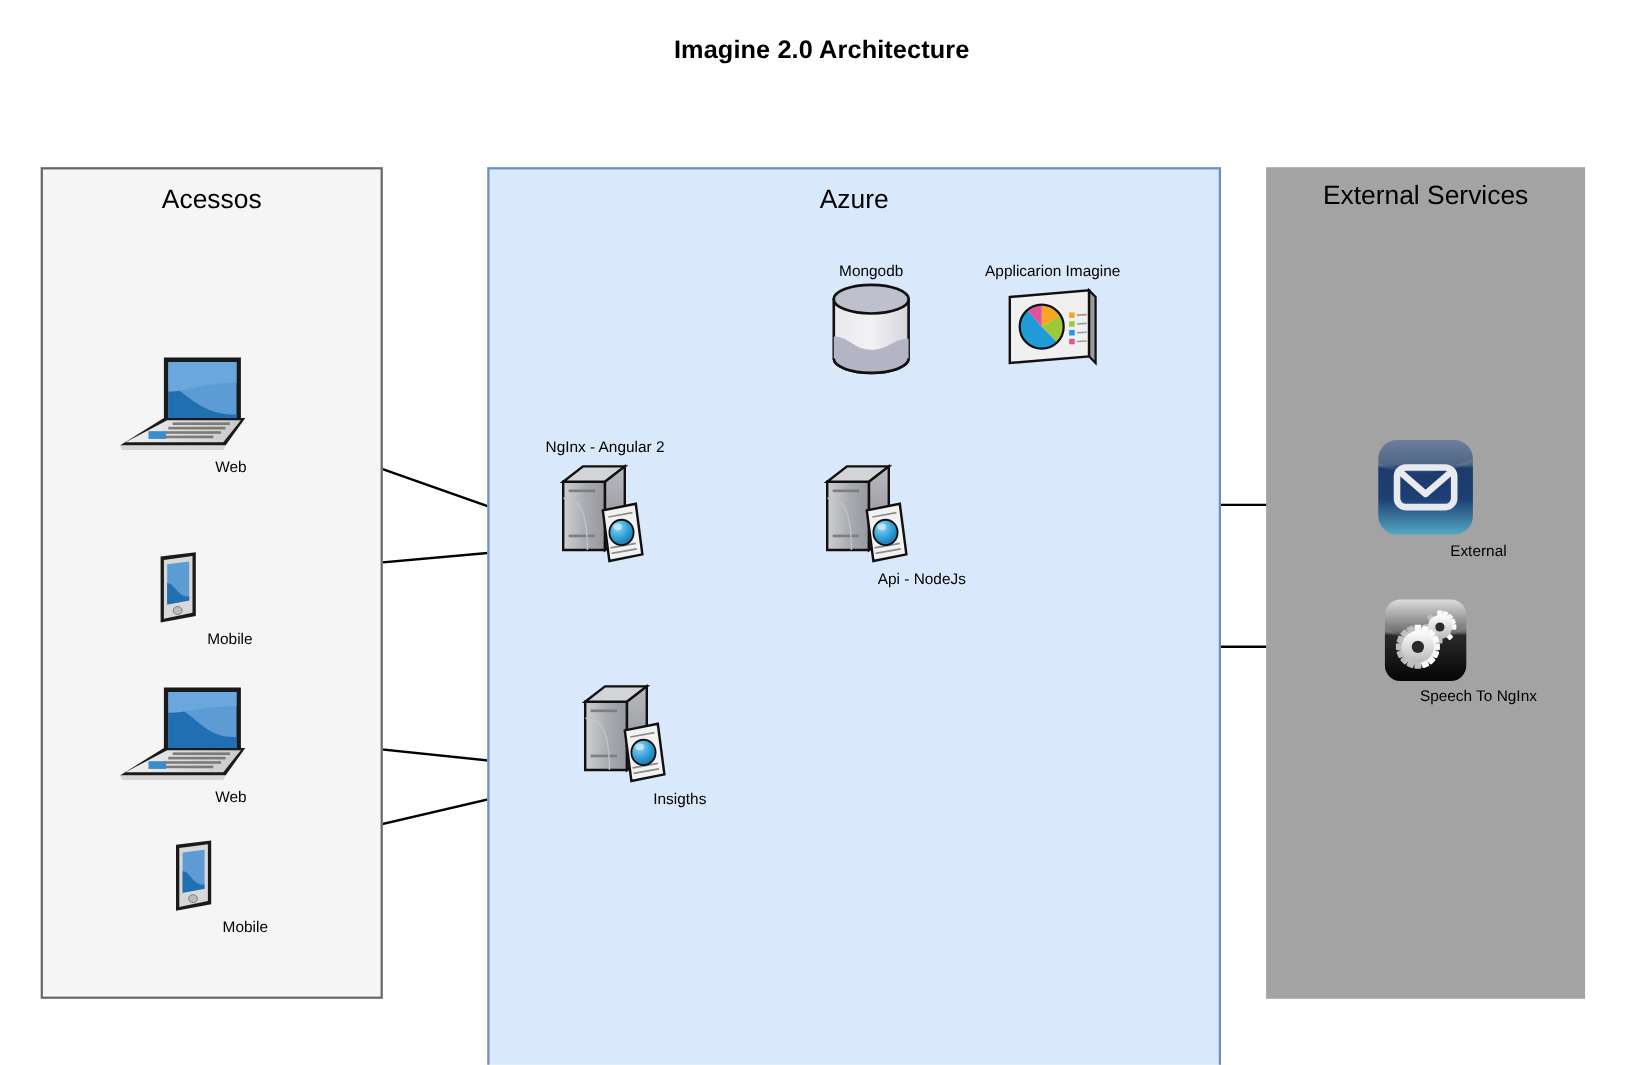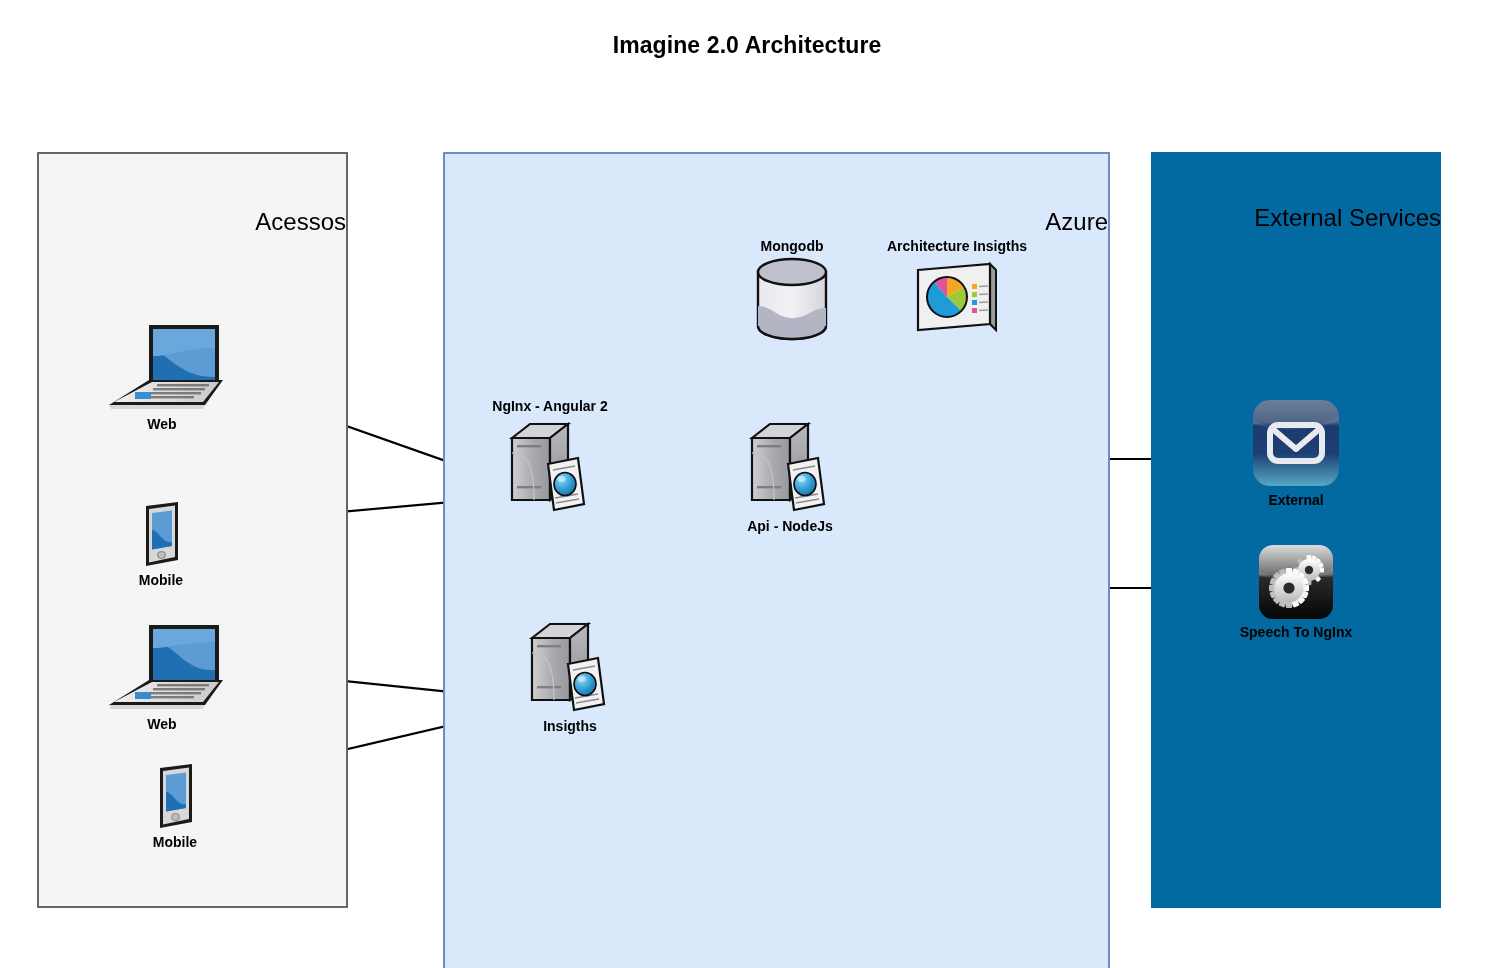--- a/index.html
+++ b/index.html
@@ -32,59 +32,57 @@
     letter-spacing: 0.1px;
   }
   .zone {
     position: absolute;
     box-sizing: border-box;
   }
   .zone-title {
     position: absolute;
     left: 0;
     width: 100%;
-    text-align: right;
+    text-align: center;
     font-size: 24px;
     color: #000000;
     font-family: "Liberation Sans", sans-serif;
-    margin-top: 40px;
   }
   .zone-acessos {
     left: 37px; top: 152px;
     width: 311px; height: 756px;
     background: #f5f5f5;
     border: 2px solid #666666;
   }
   .zone-azure {
     left: 443px; top: 152px;
     width: 667px; height: 924px;
     background: #dae8fc;
     border: 2px solid #6c8ebf;
   }
   .zone-external {
     left: 1151px; top: 152px;
     width: 290px; height: 756px;
-    background: #0369a1;
+    background: #a3a3a3;
     border: none;
   }
   .node {
     position: absolute;
   }
   .node-label {
     position: absolute;
     left: 50%;
     transform: translateX(-50%);
     white-space: nowrap;
     font-size: 14px;
     color: #000000;
     text-align: right;
     font-family: "Liberation Sans", sans-serif;
-    font-weight: bold;
-  }
-  .label-below { top: 100%; margin-top: 4px; }
+  }
+  .label-below { top: 100%; margin-top: 4px; margin-left: 48px; }
   .label-above { bottom: 100%; margin-bottom: 4px; }
   svg.icon { display: block; overflow: visible; }
 </style>
 </head>
 <body>
 
 <svg id="canvas" viewBox="0 0 1494 968" xmlns="http://www.w3.org/2000/svg">
   <g stroke="#000000" stroke-width="2.2" fill="none" stroke-linecap="square">
 
     <line x1="222" y1="382" x2="508" y2="483"></line>
@@ -326,21 +324,21 @@
       </linearGradient>
     </defs>
     <path d="M 4,14 L 4,68 A 34,13 0 0 0 72,68 L 72,14 Z" fill="url(#dbBody)" stroke="#111" stroke-width="2.4"></path>
     <path d="M 4,48 C 18,48 22,60 38,60 C 54,60 58,50 72,50 L 72,68 A 34,13 0 0 1 4,68 Z" fill="#b4b5c4" stroke="none"></path>
     <path d="M 4,68 A 34,13 0 0 0 72,68" fill="none" stroke="#111" stroke-width="2.4"></path>
     <ellipse cx="38" cy="14" rx="34" ry="13" fill="#bfc0cd" stroke="#111" stroke-width="2.4"></ellipse>
   </svg>
 </div>
 
 <div class="node" style="left:914px; top:258px; width:86px; height:76px;">
-  <div class="node-label label-above">Architecture Insigths</div>
+  <div class="node-label label-above">Applicarion Imagine</div>
   <svg class="icon" width="86" height="76" viewBox="0 0 86 76">
 
     <polygon points="76,6 82,12 82,72 76,66" fill="#9a9a9a" stroke="#111" stroke-width="2"></polygon>
     <polygon points="4,12 76,6 76,66 4,72" fill="#f0f0f0" stroke="#111" stroke-width="2.2"></polygon>
 
     <g transform="translate(33,39)">
       <path d="M 0,0 L 0,-20 A 20,20 0 0 1 17.3,-10 Z" fill="#f5a623"></path>
       <path d="M 0,0 L 17.3,-10 A 20,20 0 0 1 14.1,14.1 Z" fill="#9dc939"></path>
       <path d="M 0,0 L 14.1,14.1 A 20,20 0 1 1 -13,-15.2 Z" fill="#1f9bd8"></path>
       <path d="M 0,0 L -13,-15.2 A 20,20 0 0 1 0,-20 Z" fill="#e0539b"></path>

